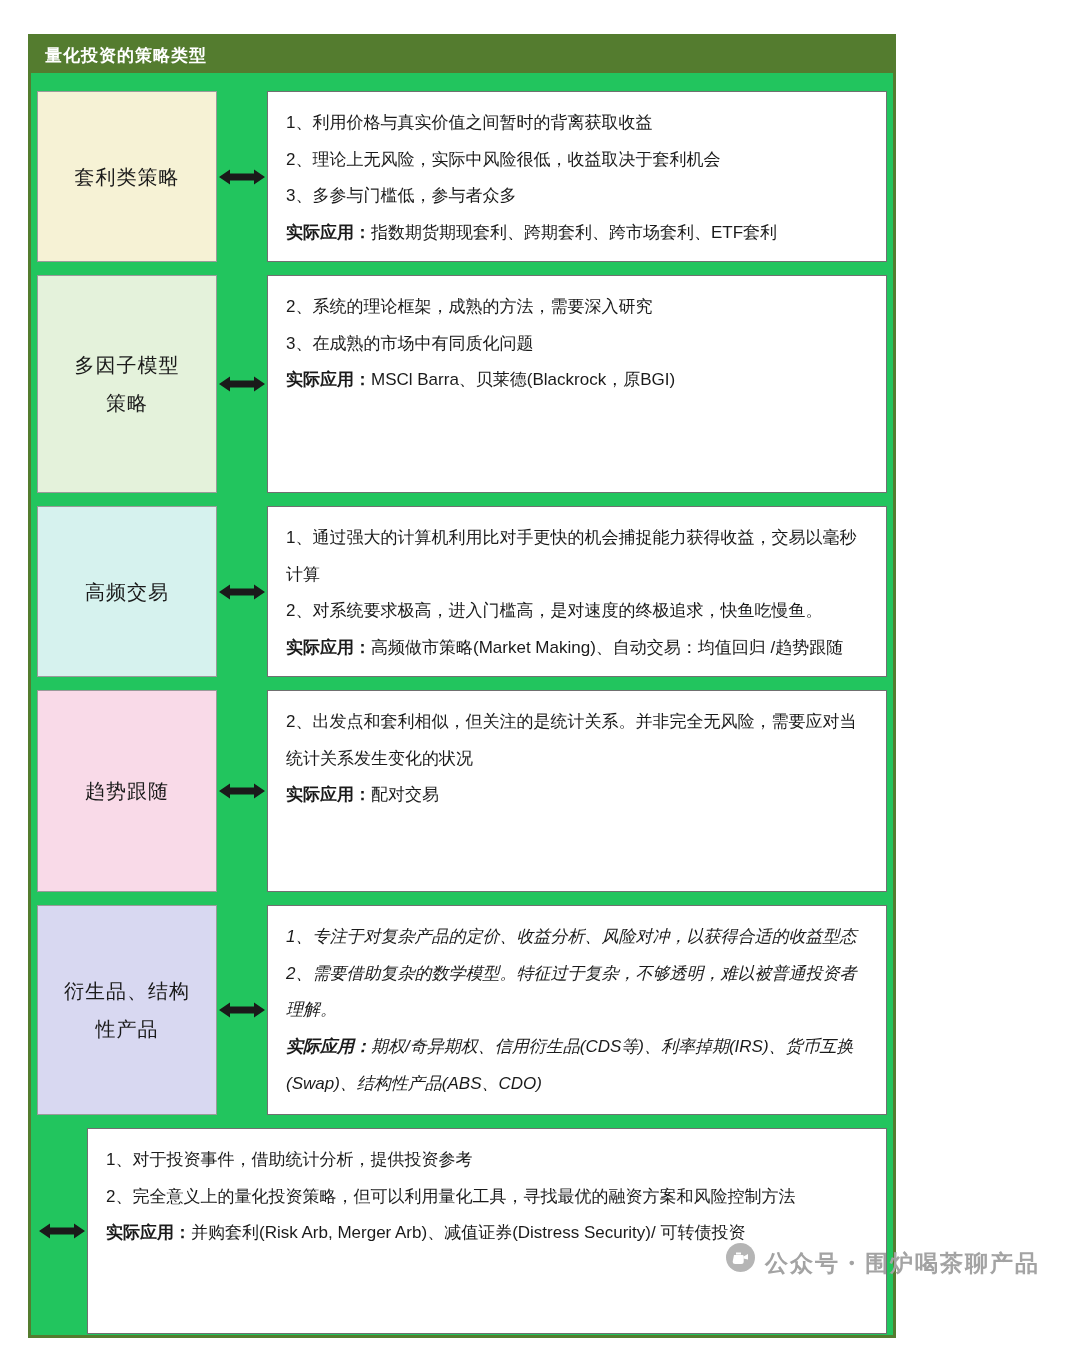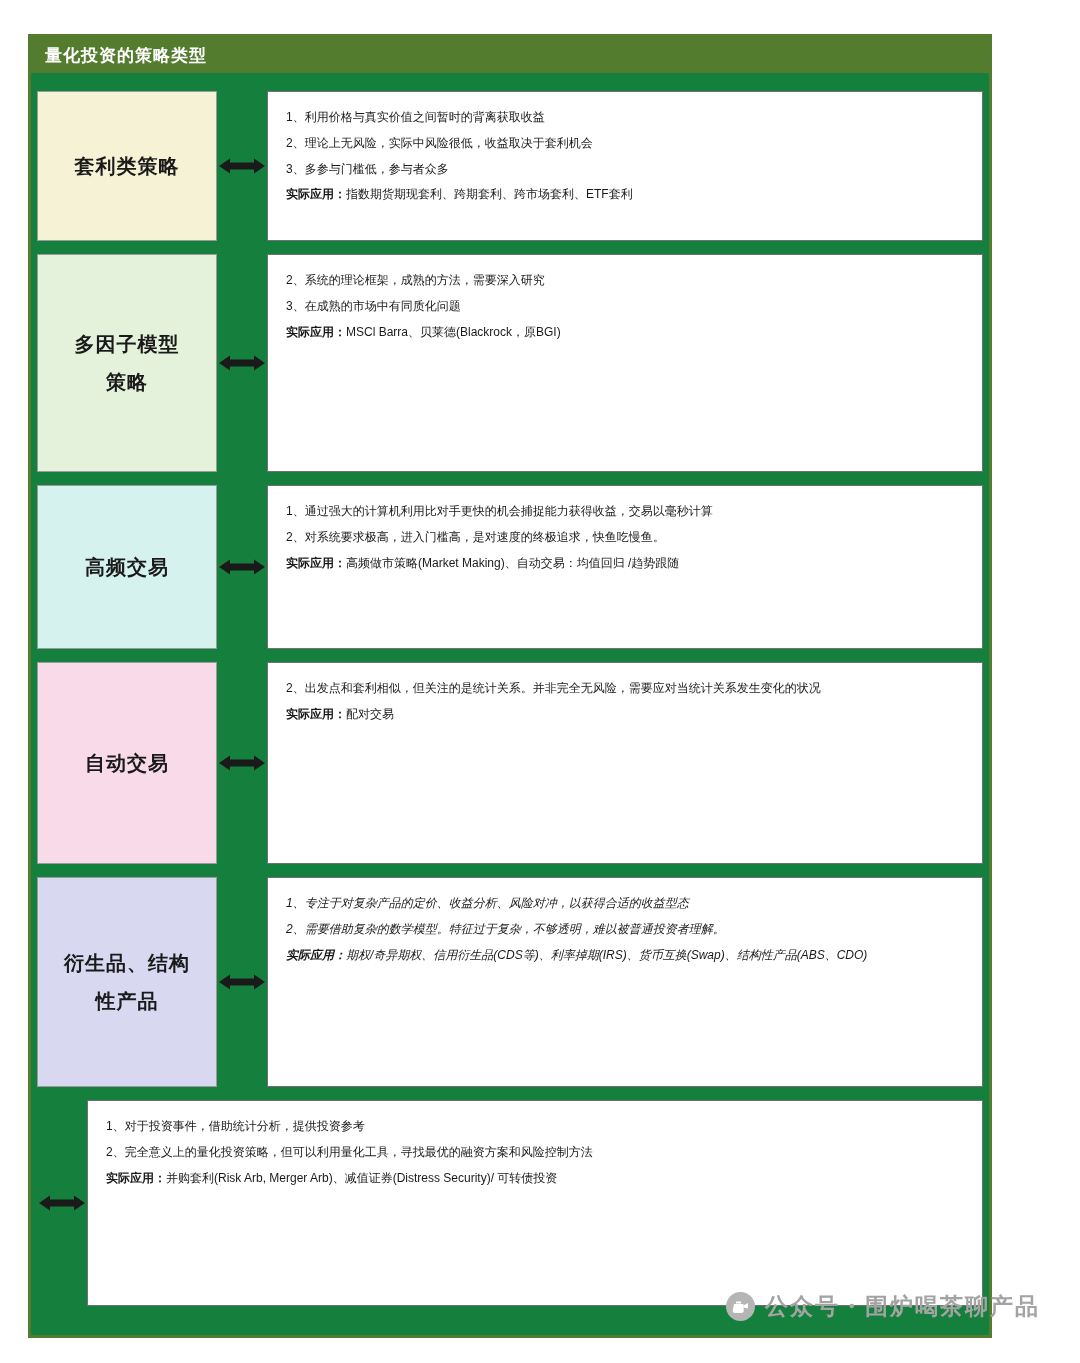--- a/index.html
+++ b/index.html
@@ -6,23 +6,23 @@
   html, body { background: #ffffff; }
   body {
     width: 1080px; height: 1363px;
     position: relative;
     font-family: "Liberation Sans", "DejaVu Sans", sans-serif;
     color: #1a1a1a;
   }
   .frame {
     position: absolute;
     left: 28px; top: 34px;
-    width: 964px; height: 1304px;
+    width: 868px; height: 1304px;
     border: 3px solid #547C2F;
-    background: #15803d;
+    background: #22c55e;
   }
   .header-bar {
     height: 36px;
     background: #547C2F;
     color: #ffffff;
     font-weight: bold;
     font-size: 17px;
     display: flex;
     align-items: center;
     padding: 0 14px;
@@ -36,54 +36,54 @@
   }
   .row { display: flex; align-items: stretch; }
   .label-box {
     width: 180px;
     flex: 0 0 180px;
     border: 1px solid #9a9a9a;
     display: flex;
     align-items: center;
     justify-content: center;
     text-align: center;
-    font-weight: bold;
+    font-weight: normal;
     font-size: 20px;
     line-height: 1.9;
     padding: 6px 10px;
     letter-spacing: 1px;
   }
   .arrow-wrap {
     flex: 0 0 50px;
     display: flex;
     align-items: center;
     justify-content: center;
   }
   .content-box {
     flex: 1;
     border: 1px solid #707070;
     background: #ffffff;
     padding: 13px 18px 10px 18px;
-    font-size: 12px;
+    font-size: 17px;
     line-height: 2.15;
   }
   .content-box p { margin: 0; }
   .app-label { font-weight: bold; }
   .r1 .content-box { min-height: 150px; }
   .r2 .content-box { min-height: 218px; }
   .r3 .content-box { min-height: 164px; }
   .r4 .content-box { min-height: 202px; }
   .r5 .content-box { min-height: 210px; font-style: italic; }
   .r6 .content-box { min-height: 206px; }
   .watermark {
     position: absolute;
     right: 40px;
-    top: 1291px;
-    display: flex;
-    align-items: flex-start;
+    top: 1242px;
+    display: flex;
+    align-items: flex-end;
     gap: 9px;
     color: #a3a3a3;
     font-weight: bold;
     font-size: 23px;
     letter-spacing: 2px;
     z-index: 5;
   }
 </style>
 </head>
 <body>
@@ -148,21 +148,21 @@
       <div class="content-box">
         <p>1、通过强大的计算机利用比对手更快的机会捕捉能力获得收益，交易以毫秒计算</p>
         <p>2、对系统要求极高，进入门槛高，是对速度的终极追求，快鱼吃慢鱼。</p>
         <p><span class="app-label">实际应用：</span><span>高频做市策略(Market Making)、自动交易：均值回归 /趋势跟随</span></p>
       </div>
     </div>
 
     <div class="row r4">
       <div class="label-box" style="background-color: rgb(249, 218, 232);">
         <div>
-          <div>自动交易</div>
+          <div>趋势跟随</div>
         </div>
       </div>
       <div class="arrow-wrap">
         <svg width="46" height="18" viewBox="0 0 46 18">
             <path d="M0 9 L11 1.5 L11 5.5 L35 5.5 L35 1.5 L46 9 L35 16.5 L35 12.5 L11 12.5 L11 16.5 Z" fill="#1a1a1a"></path>
           </svg>
       </div>
       <div class="content-box">
         <p>2、出发点和套利相似，但关注的是统计关系。并非完全无风险，需要应对当统计关系发生变化的状况</p>
         <p><span class="app-label">实际应用：</span><span>配对交易</span></p>

